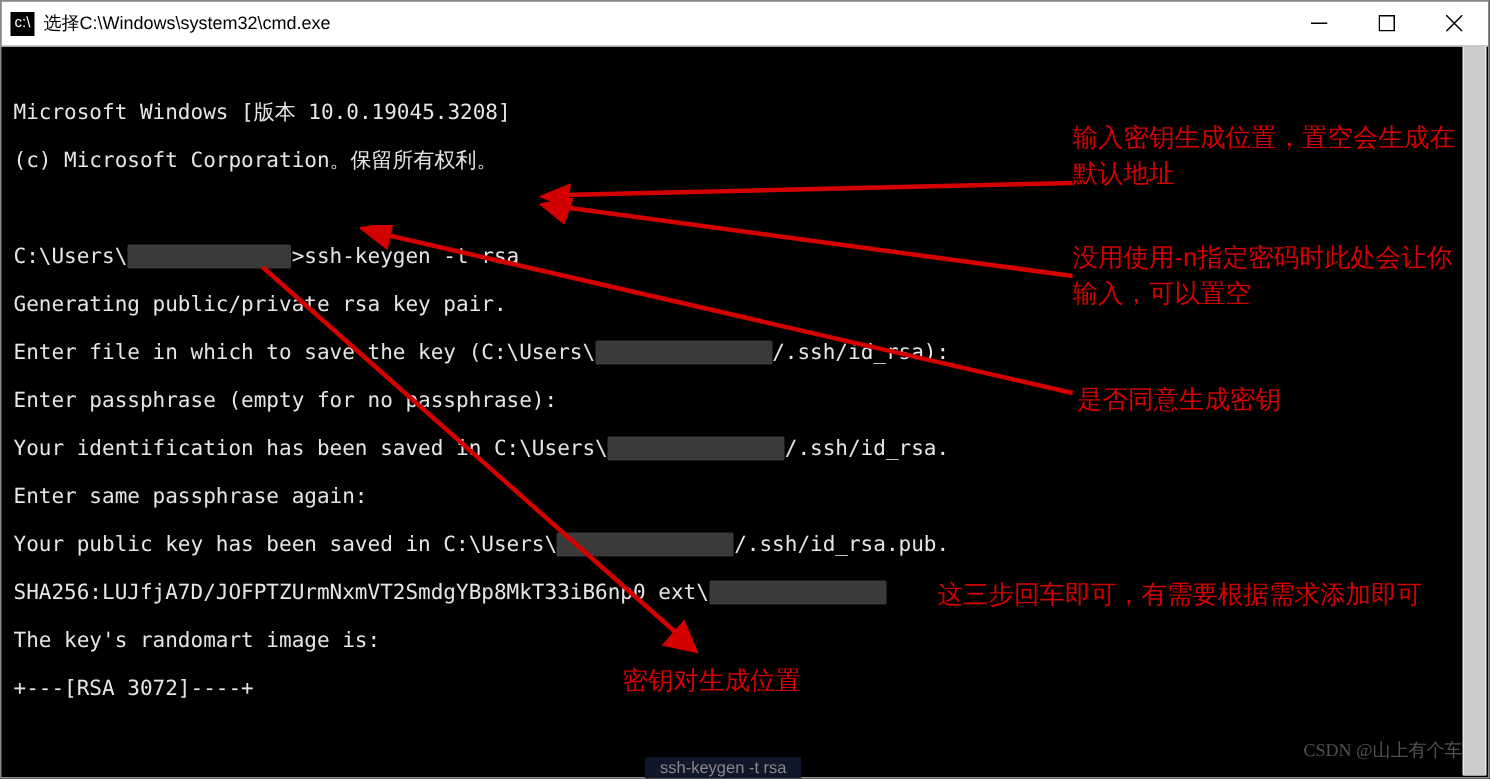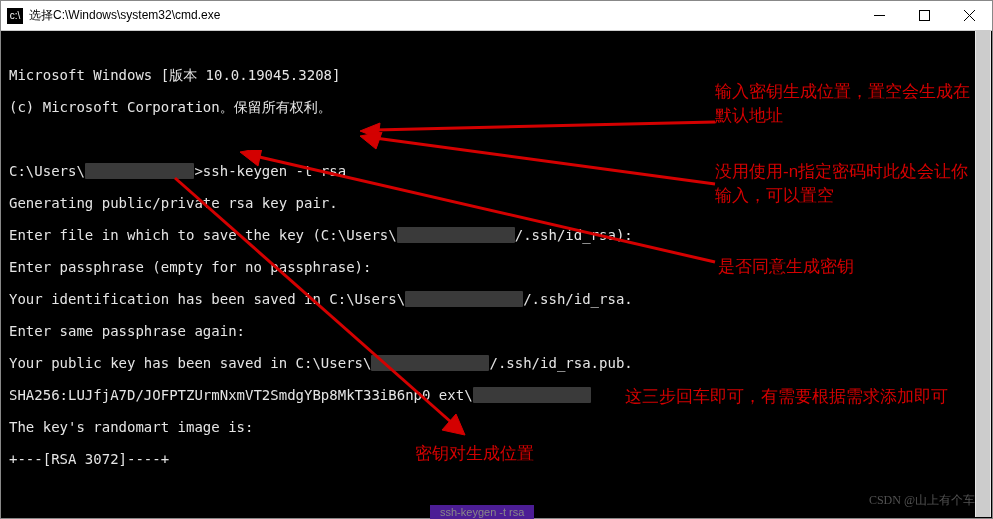--- a/index.html
+++ b/index.html
@@ -100,21 +100,21 @@
       position: absolute;
       right: 18px; bottom: 10px;
       color: #888;
       font-size: 12px;
       opacity: 0.6;
       font-family: Liberation Serif, serif;
     }
     .bottom-tab {
       position: absolute;
       left: 430px; bottom: 0;
-      background: #4c1d95;
+      background: #0f172a;
       color: #888;
       font-size: 11px;
       padding: 1px 10px;
       filter: blur(0.4px);
     }
   </style>
 </head>
 <body>
 
 <div class="window">

